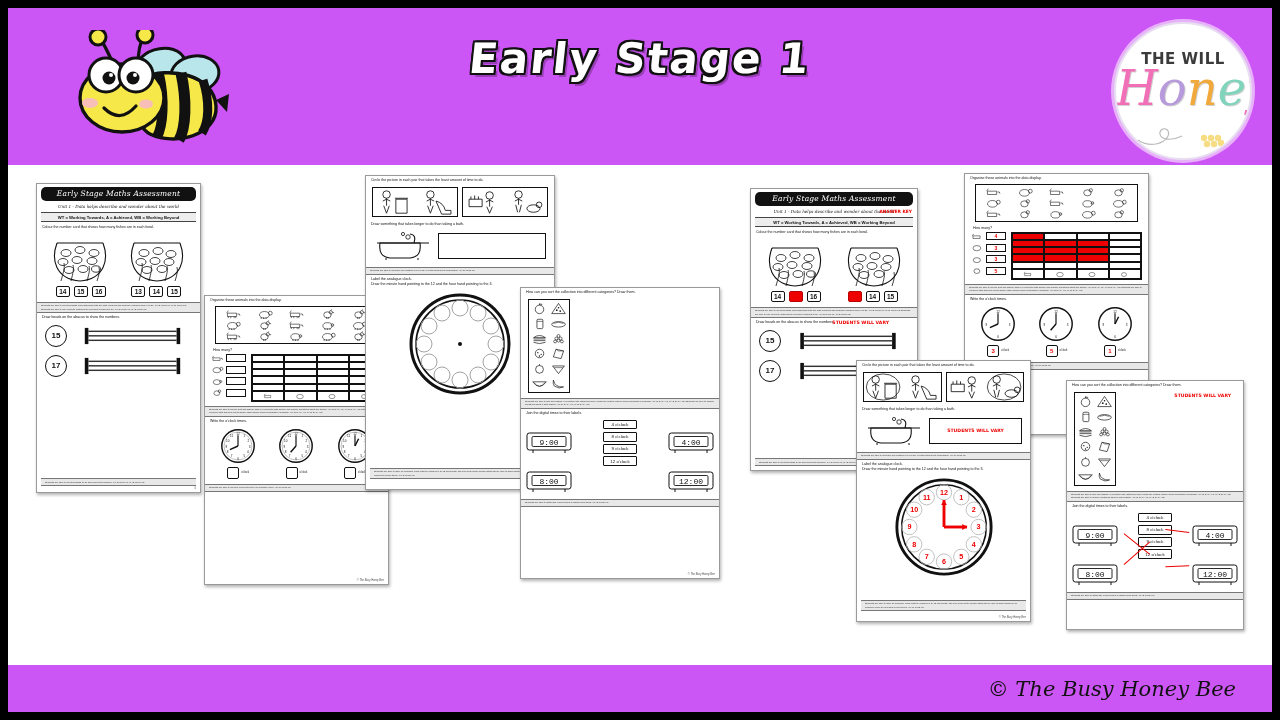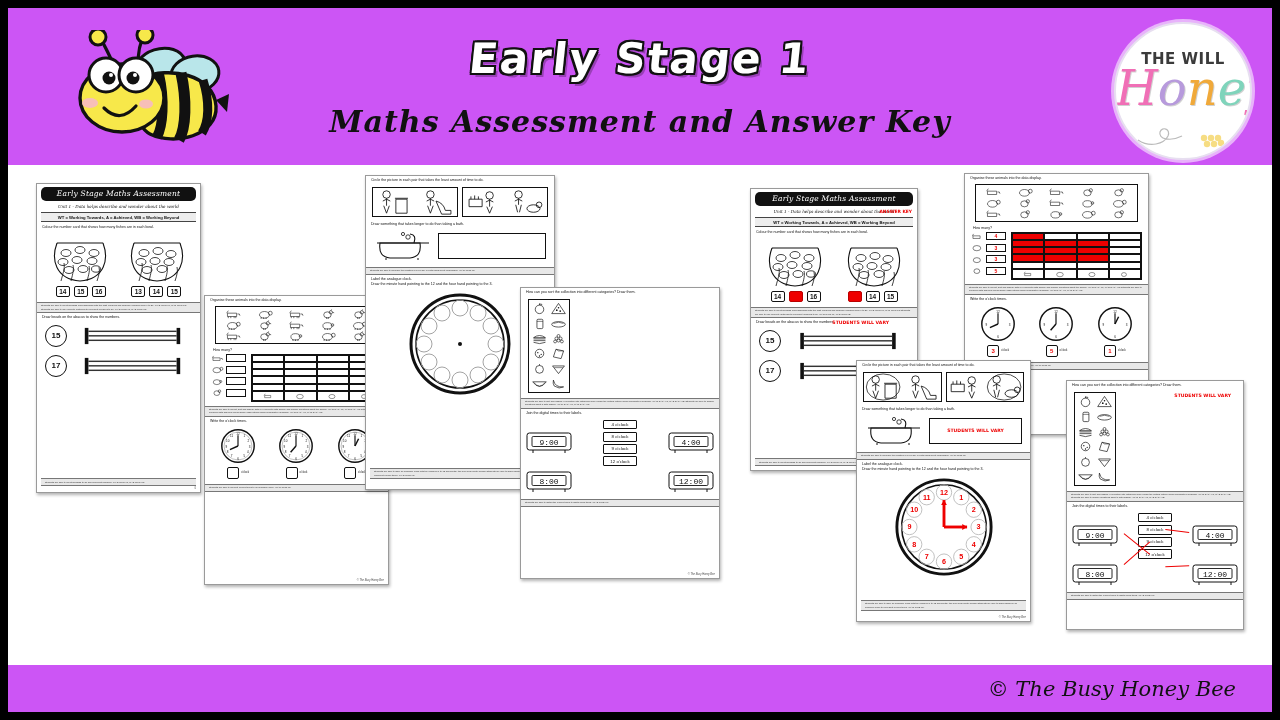--- a/index.html
+++ b/index.html
@@ -274,21 +274,20 @@
       <circle cx="45" cy="48" r="6.5" fill="#111"></circle>
       <circle cx="69" cy="48" r="6.5" fill="#111"></circle>
       <circle cx="47" cy="45" r="2" fill="#fff"></circle>
       <circle cx="71" cy="45" r="2" fill="#fff"></circle>
       <ellipse cx="26" cy="73" rx="8" ry="5" fill="#f7b7cb" opacity=".85"></ellipse>
       <ellipse cx="82" cy="74" rx="7" ry="4.5" fill="#f7b7cb" opacity=".85"></ellipse>
       <path d="M40 78 Q56 94, 72 76" stroke="#111" stroke-width="3.2" fill="none" stroke-linecap="round"></path>
     </svg>
 
     <div id="title-main">Early Stage 1</div>
-    <div id="title-sub">Maths Assessment and Answer Key</div>
 
     <div id="logo">
       <div class="l1">THE WILL</div>
       <div class="l2">
         <span style="color:#f06fb6">H</span><span style="color:#b79adc">o</span><span style="color:#f0a93a">n</span><span style="color:#7fd4bb">e</span><span style="color:#f06fb6">y</span>
       </div>
       <svg style="position:absolute;left:18px;bottom:10px;width:100px;height:34px" viewBox="0 0 100 34">
         <path d="M4 26 C16 34, 30 30, 34 22 C37 15, 28 12, 26 18 C24 25, 36 28, 48 22" stroke="#bbb" stroke-width="1.2" fill="none"></path>
         <g fill="#f5d76e" opacity=".85">
           <circle cx="70" cy="24" r="3.2"></circle>

